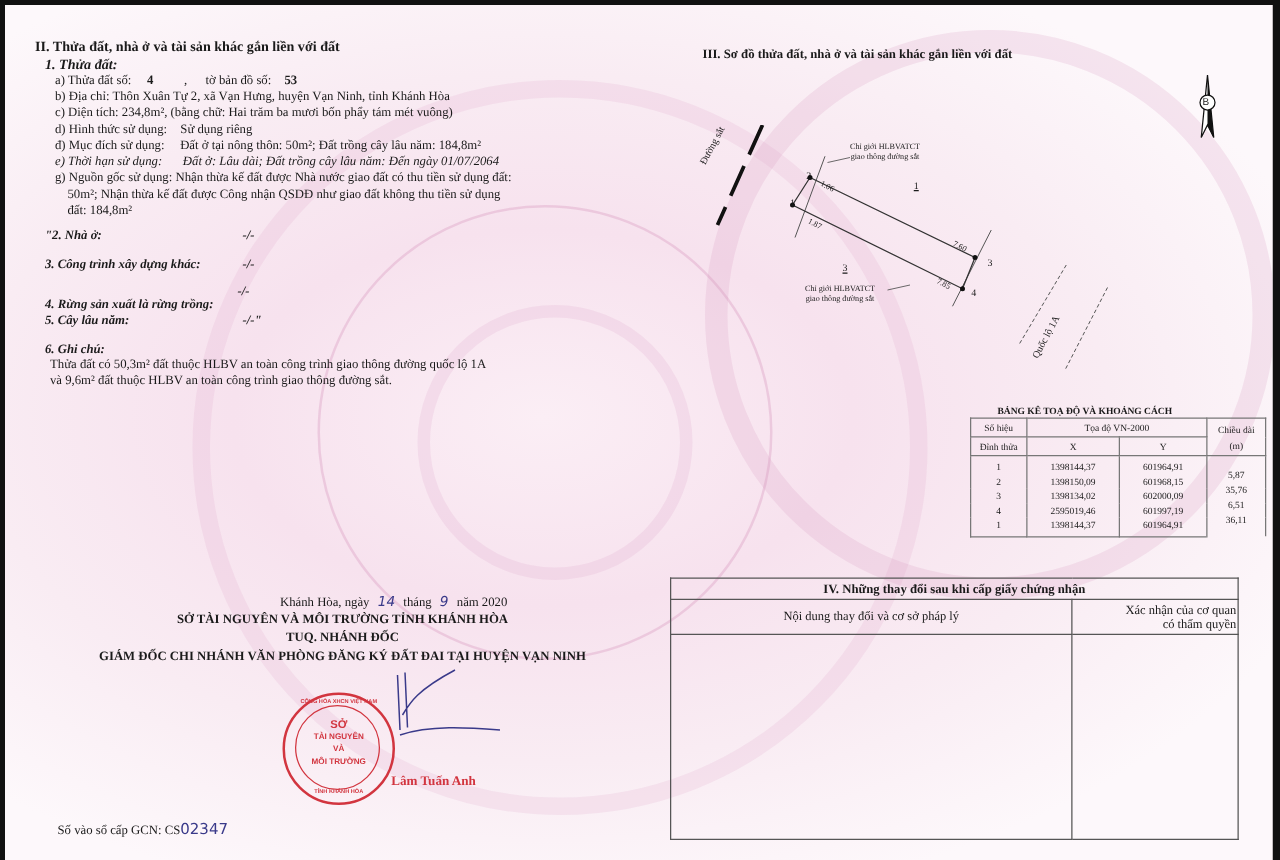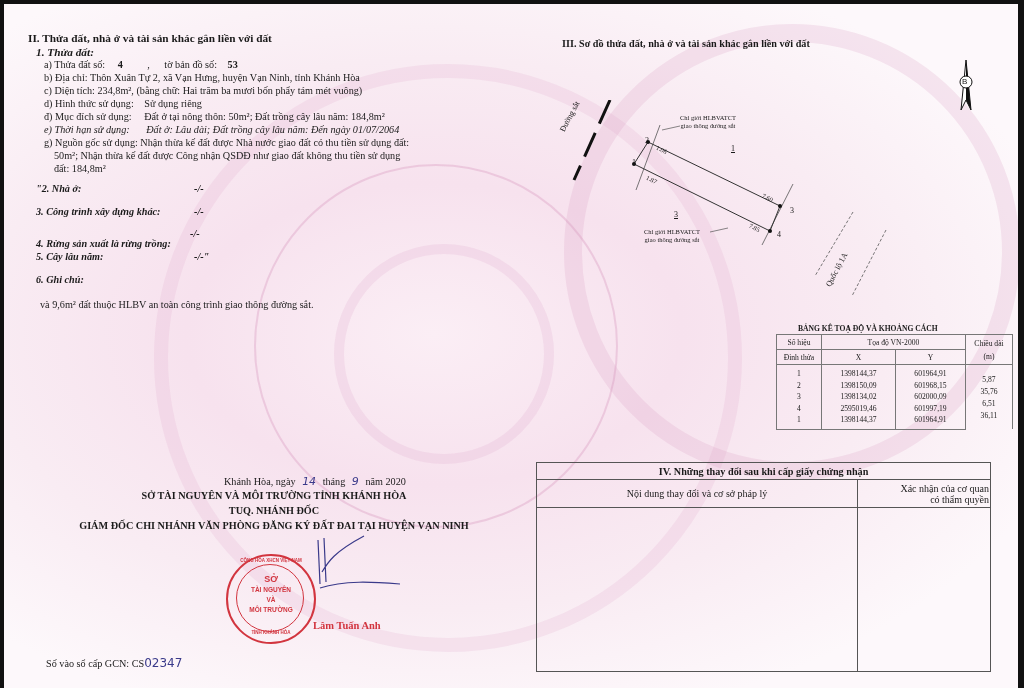--- a/index.html
+++ b/index.html
@@ -62,20 +62,21 @@
   <div class="abs b i fs10" style="left:32px;top:179px;">"2. Nhà ở:</div>
   <div class="abs b i fs10" style="left:190px;top:179px;">-/-</div>
   <div class="abs b i fs10" style="left:32px;top:202px;">3. Công trình xây dựng khác:</div>
   <div class="abs b i fs10" style="left:190px;top:202px;">-/-</div>
   <div class="abs b i fs10" style="left:32px;top:224px;margin-top:10px;">4. Rừng sản xuất là rừng trồng:</div>
   <div class="abs b i fs10" style="left:186px;top:224px;">-/-</div>
   <div class="abs b i fs10" style="left:32px;top:247px;">5. Cây lâu năm:</div>
   <div class="abs b i fs10" style="left:190px;top:247px;">-/-"</div>
 
   <div class="abs b i fs10" style="left:32px;top:270px;">6. Ghi chú:</div>
+  <div class="abs fs10" style="left:36px;top:282px;">Thửa đất có 50,3m² đất thuộc HLBV an toàn công trình giao thông đường quốc lộ 1A</div>
   <div class="abs fs10" style="left:36px;top:295px;">và 9,6m² đất thuộc HLBV an toàn công trình giao thông đường sắt.</div>
 
   <div class="abs b fs10" style="left:558px;top:34px;">III. Sơ đồ thửa đất, nhà ở và tài sản khác gắn liền với đất</div>
 
   <svg class="abs" style="left:950px;top:54px;" width="24" height="56">
     <polygon points="12,2 17,52 12,42 7,52" fill="#fff" stroke="#111" stroke-width="1"></polygon>
     <polygon points="12,2 17,52 12,42" fill="#111"></polygon>
     <circle cx="12" cy="24" r="6" fill="#fff" stroke="#111" stroke-width="1"></circle>
   </svg>
   <div class="abs" style="left:958px;top:73px;font-size:8px;font-family:'Liberation Sans',sans-serif;">B</div>

